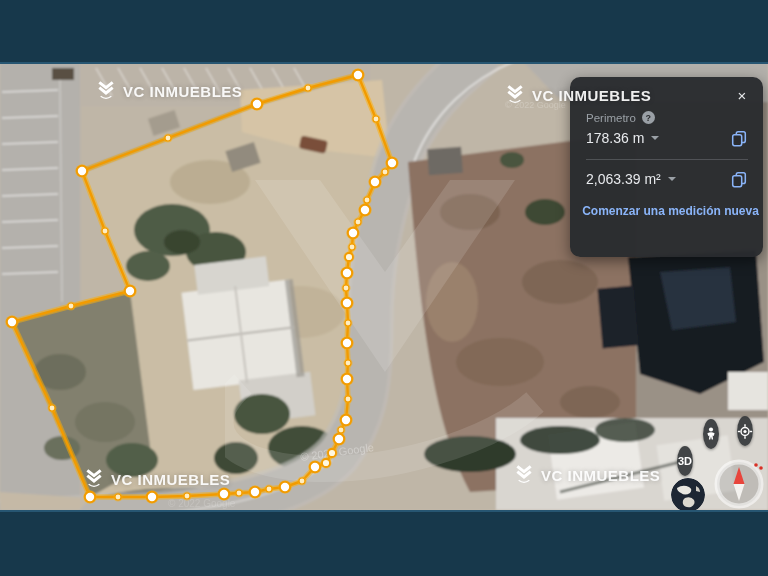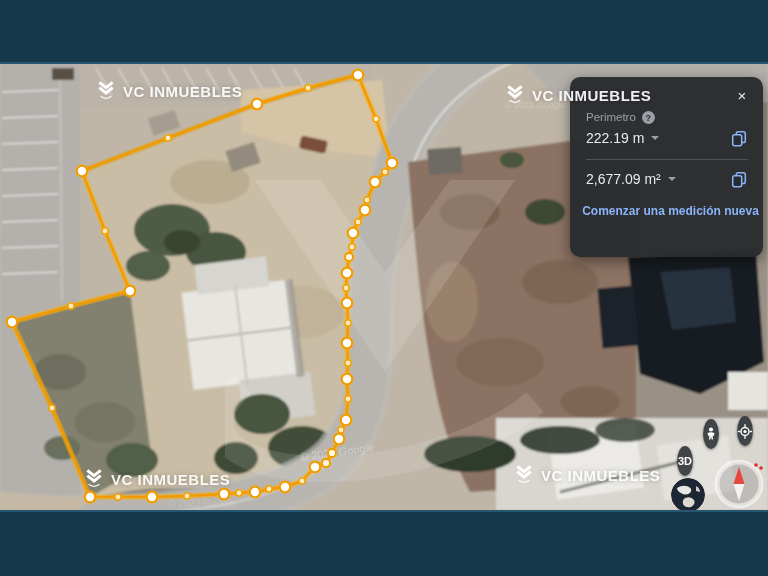--- a/index.html
+++ b/index.html
@@ -32,21 +32,21 @@
   .wm.bl{left:82px;top:468px;}
   .wm.br{left:512px;top:464px;}
 
   
   .panel{position:absolute;left:570px;top:77px;width:193px;height:180px;z-index:30;
          background:rgba(41,43,46,.97);border-radius:10px;box-sizing:border-box;
          padding:34px 15px 12px 16px;color:#e8eaed;
          box-shadow:0 4px 14px rgba(0,0,0,.45);}
   .close-btn{position:absolute;top:10px;right:12px;width:18px;height:18px;line-height:17px;
          text-align:center;font-size:15px;color:#e8eaed;cursor:pointer;}
-  .p-label{display:flex;align-items:flex-start;gap:6px;font-size:11.5px;color:#9aa0a6;}
+  .p-label{display:flex;align-items:center;gap:6px;font-size:11.5px;color:#9aa0a6;}
   .help{width:13px;height:13px;border-radius:50%;background:#9aa0a6;color:#292b2e;
         font-size:9px;font-weight:700;display:inline-flex;align-items:center;justify-content:center;}
   .p-row{display:flex;align-items:center;margin-top:5px;}
   .p-value{font-size:14px;font-weight:500;color:#e8eaed;}
   .caret{width:0;height:0;border-left:4px solid transparent;border-right:4px solid transparent;
          border-top:4px solid #9aa0a6;margin-left:7px;}
   .spacer{flex:1;}
   .copy-btn{width:18px;height:18px;cursor:pointer;}
   .divider{border:none;border-top:1px solid rgba(154,160,166,.32);margin:12px 0 10px 0;}
   .restart-row{display:flex;align-items:center;justify-content:center;gap:7px;
@@ -312,33 +312,33 @@
   </div>
 
   <div class="panel">
     <div class="close-btn">×</div>
 
     <div class="p-label">
       <span>Perimetro</span>
       <span class="help">?</span>
     </div>
     <div class="p-row">
-      <span class="p-value">222.19 m</span>
+      <span class="p-value">178.36 m</span>
       <span class="caret"></span>
       <span class="spacer"></span>
       <svg class="copy-btn" viewBox="0 0 20 20">
         <rect x="7" y="3" width="10" height="12" rx="2" fill="none" stroke="#8ab4f8" stroke-width="1.7"></rect>
         <rect x="3" y="6.5" width="10" height="12" rx="2" fill="#292b2e" stroke="#8ab4f8" stroke-width="1.7"></rect>
       </svg>
     </div>
 
     <hr class="divider">
 
     <div class="p-row">
-      <span class="p-value">2,677.09 m²</span>
+      <span class="p-value">2,063.39 m²</span>
       <span class="caret"></span>
       <span class="spacer"></span>
       <svg class="copy-btn" viewBox="0 0 20 20">
         <rect x="7" y="3" width="10" height="12" rx="2" fill="none" stroke="#8ab4f8" stroke-width="1.7"></rect>
         <rect x="3" y="6.5" width="10" height="12" rx="2" fill="#292b2e" stroke="#8ab4f8" stroke-width="1.7"></rect>
       </svg>
     </div>
 
     <div class="restart-row">
       <svg width="13" height="13" viewBox="0 0 16 16">

